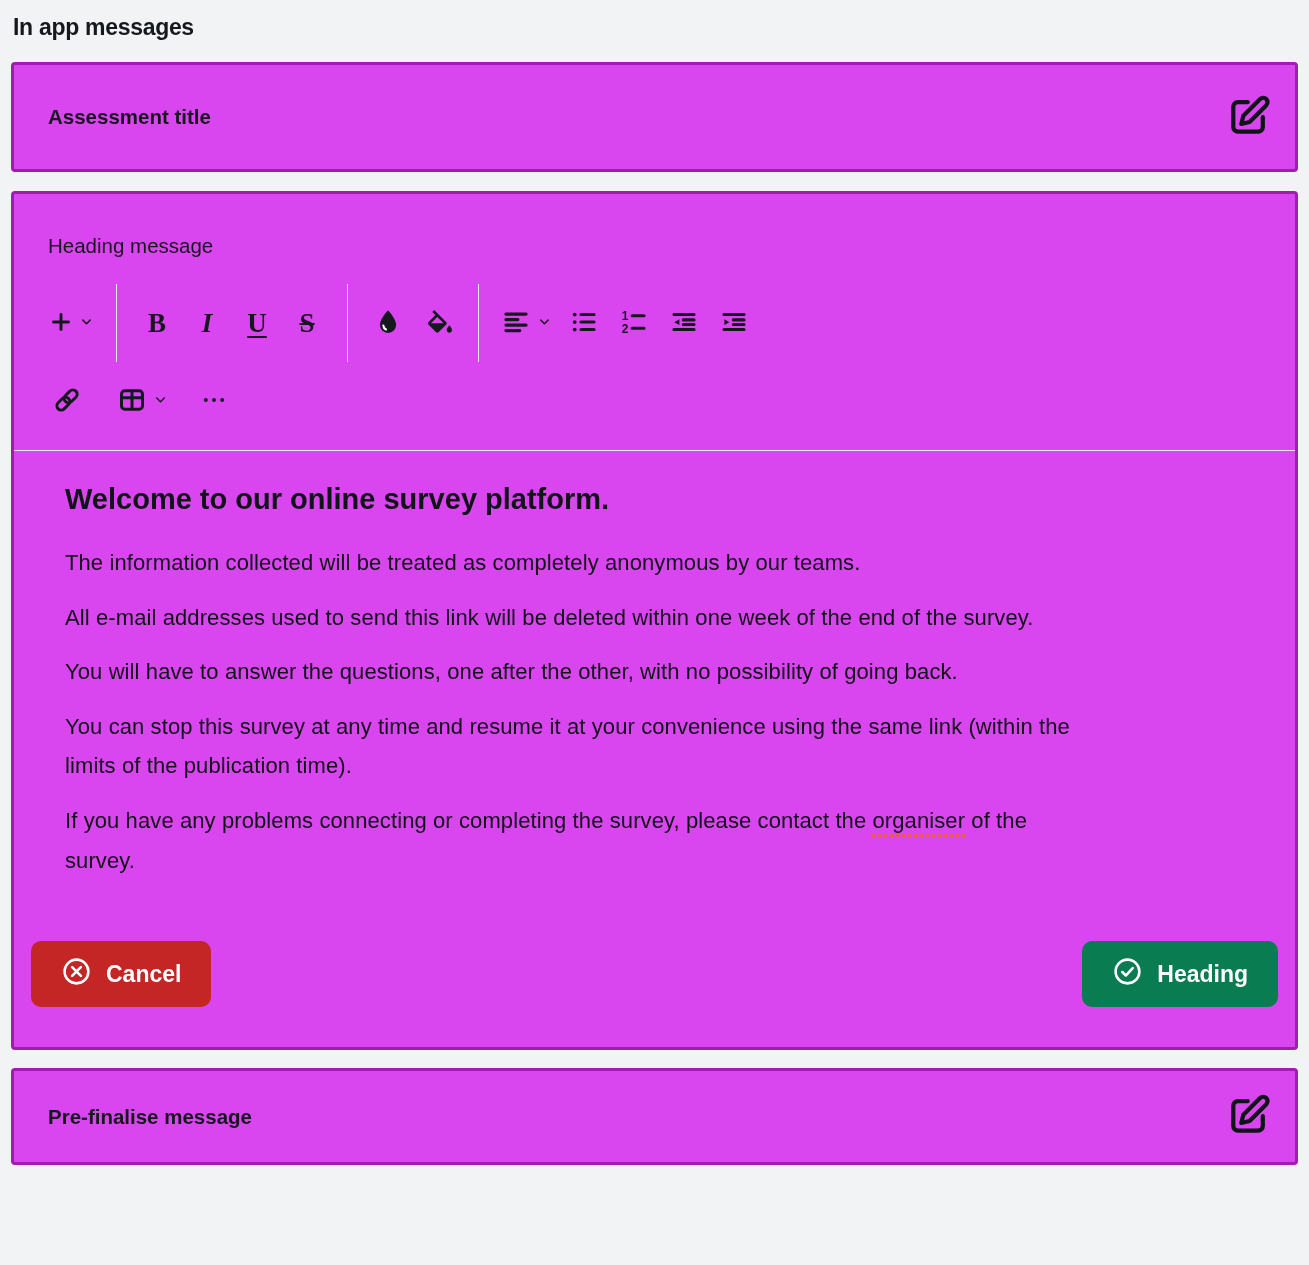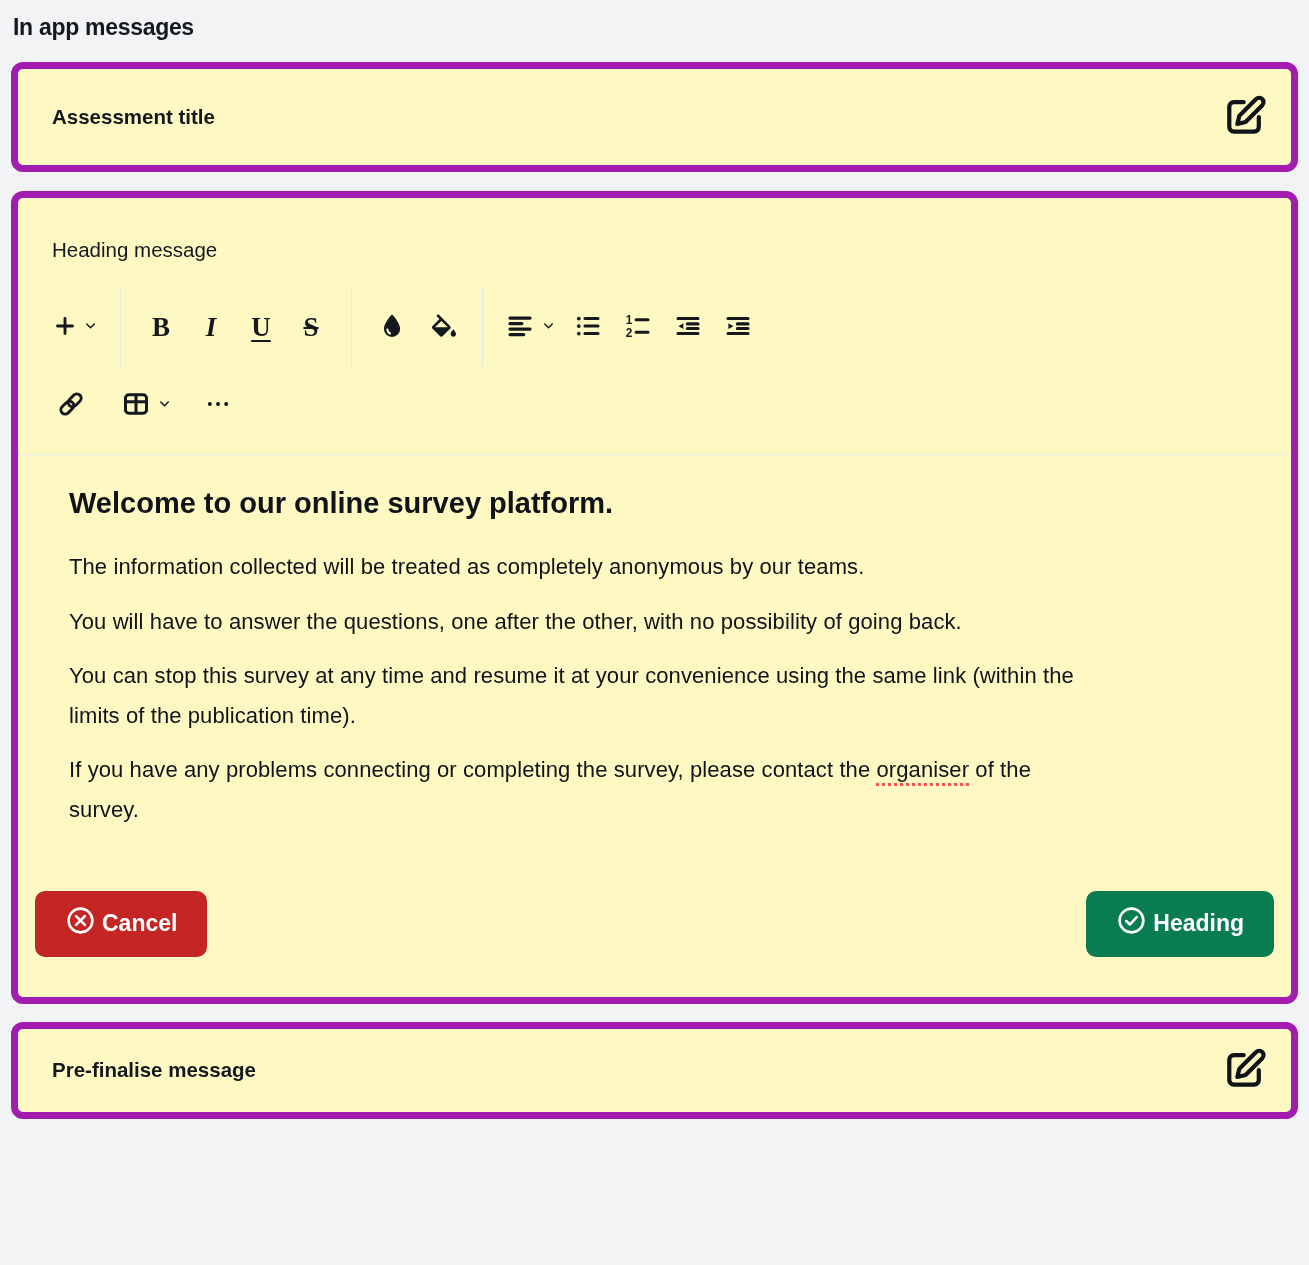--- a/index.html
+++ b/index.html
@@ -10,23 +10,23 @@
     font-family:"Liberation Sans", sans-serif;
     color:#1b1f26;
     padding:12px 11px 0;
     overflow:hidden;
   }
   .page-title {
     font-size:23px; font-weight:700; letter-spacing:-0.3px;
     margin:2px 0 21px 2px; color:#15181d;
   }
   .card {
-    background:#fef9c3;
-    border:7px solid #a21caf;
-    border-radius:12px;
+    background:#d946ef;
+    border:3px solid #a21caf;
+    border-radius:4px;
   }
   .row-card {
     height:110px;
     display:flex; align-items:center; justify-content:space-between;
     padding:0 22px 0 34px;
   }
   .row-card .card-label { font-size:20.5px; font-weight:700; color:#15181d; }
   #card-prefinalise { height:97px; }
   .edit-btn {
     background:none; border:none; padding:0; cursor:pointer;
@@ -67,21 +67,21 @@
   }
   .editor p.last { margin-bottom:0; }
   .misspelled {
     text-decoration:underline dotted #fa5252;
     text-decoration-thickness:2.5px;
     text-underline-offset:6px;
   }
 
   .actions { display:flex; justify-content:space-between; align-items:center; padding:46px 17px 0; }
   .btn {
-    display:inline-flex; align-items:center; gap:6px;
+    display:inline-flex; align-items:center; gap:14px;
     height:66px; padding:0 30px; border:none; border-radius:10px;
     color:#fff; font-size:23px; font-weight:700; font-family:inherit; cursor:pointer;
   }
   .btn svg { width:31px; height:31px; flex:none; }
   .btn-cancel  { background:#c42525; }
   .btn-confirm { background:#0a7c52; }
 
   #card-welcome { padding-bottom:40px; }
 </style>
 </head>
@@ -236,20 +236,21 @@
               <circle cx="19" cy="12" r="1.7"></circle>
           </svg>
         </span>
       </button>
     </div>
   </div>
 
   <div class="editor">
     <h3>Welcome to our online survey platform.</h3>
     <p>The information collected will be treated as completely anonymous by our teams.</p>
+    <p>All e-mail addresses used to send this link will be deleted within one week of the end of the survey.</p>
     <p>You will have to answer the questions, one after the other, with no possibility of going back.</p>
     <p>You can stop this survey at any time and resume it at your convenience using the same link (within the limits of the publication time).</p>
     <p><span>If you have any problems connecting or completing the survey, please contact the </span><span class="misspelled">organiser</span><span> of the survey.</span></p>
   </div>
 
   <div class="actions">
     <button class="btn btn-cancel">
       <span>
         <svg viewBox="0 0 24 24" fill="none" stroke="#fff" stroke-width="2" stroke-linecap="round">
           <circle cx="12" cy="12" r="9.2"></circle>

